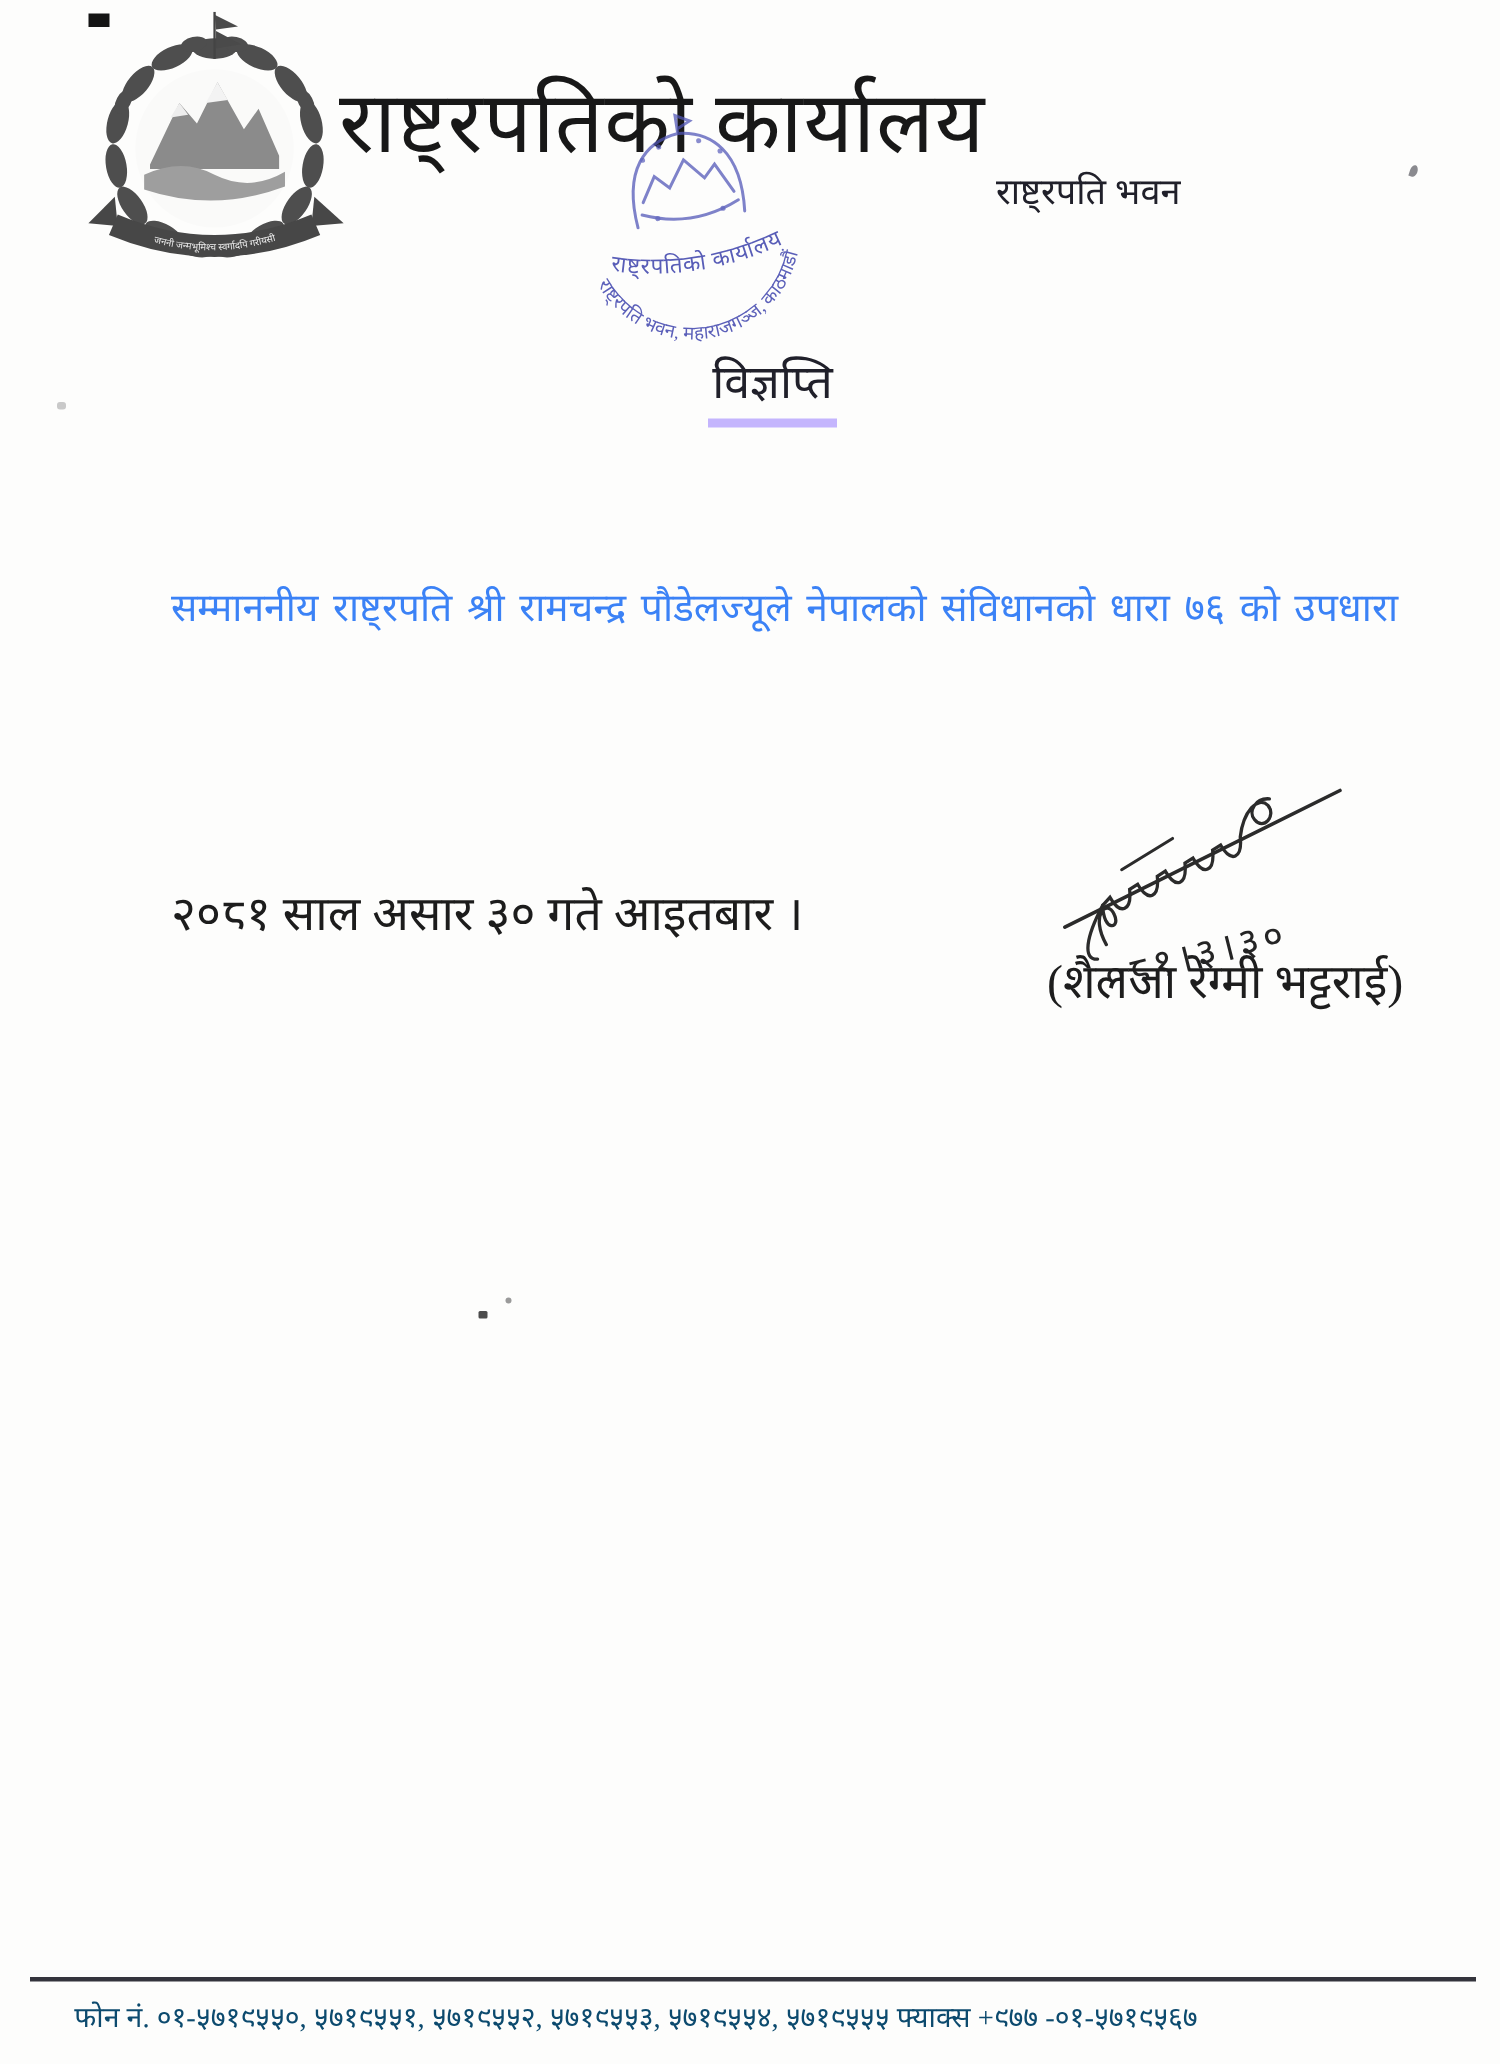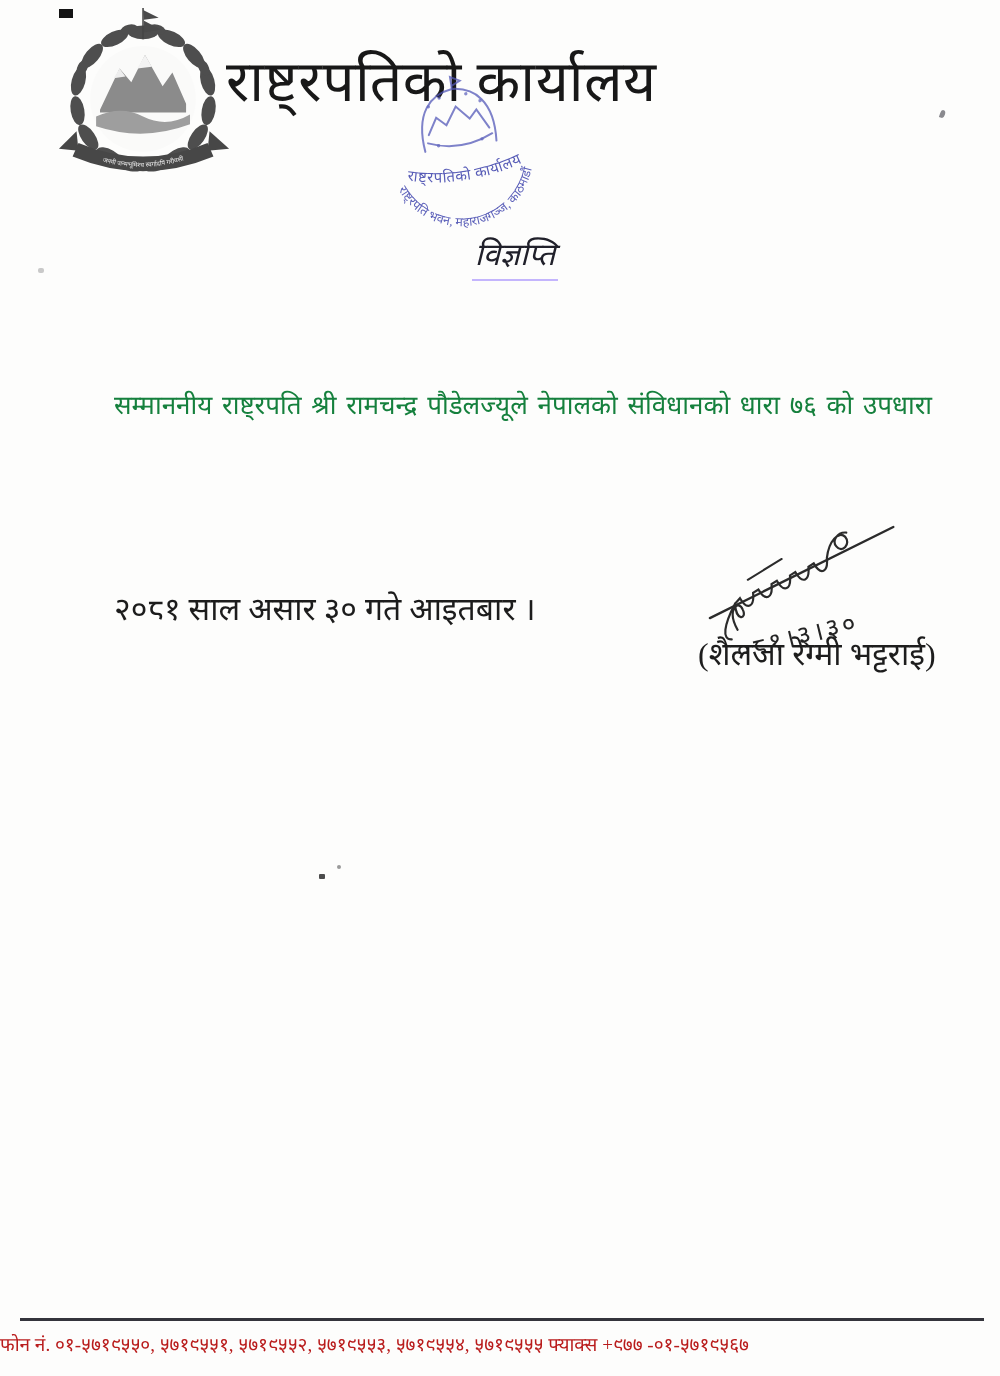--- a/index.html
+++ b/index.html
@@ -26,40 +26,40 @@
   .addr-block {
     position:absolute; left:664px; top:110px;
     font-size:24px; line-height:38px; color:#20202a; white-space:nowrap;
   }
   
   .pr-heading {
     position:absolute; left:15px; top:232px; width:1000px;
     text-align:center; font-size:31px; color:#20202a;
   }
   .pr-heading span {
-    display:inline-block; border-bottom:2px solid #c4b5fd; padding:0 3px 5px 3px;font-style:italic;
+    display:inline-block; border-bottom:6px solid #c4b5fd; padding:0 3px 5px 3px;
   }
   
-  .body-par { position:absolute; left:114px; top:382px; width:818px; font-size:26px; color:#15803d; }
+  .body-par { position:absolute; left:114px; top:382px; width:818px; font-size:26px; color:#3b82f6; }
   .body-line { height:48px; line-height:48px; overflow:visible; }
   .body-line.just { text-align:justify; text-align-last:justify; }
   .date-line { position:absolute; left:114px; top:586px; font-size:32px; color:#1c1c1c; white-space:nowrap; }
   
   .sig-svg { position:absolute; left:698px; top:520px; width:214px; height:134px; }
   .sig-block {
     position:absolute; left:698px; top:638px; width:218px;
     text-align:center; font-size:32px; line-height:33px; color:#1d1d1d;
   }
   .sig-name { white-space:nowrap; }
   .sig-designation { margin-top:6px; }
   
   .footer-divider { position:absolute; left:20px; top:1318px; width:964px; height:3px; background:#34343c; }
   .footer-contact {
     position:absolute; left:0; top:1331px; width:848px;
-    font-size:19px; color:#b91c1c; white-space:nowrap;
+    text-align:center; font-size:19px; color:#0c4a6e; white-space:nowrap;
   }
   
   .speck { position:absolute; }
   .speck.s1 { left:59px;  top:9px;   width:14px; height:9px; background:#141414; }
   .speck.s2 { left:319px; top:874px; width:6px;  height:5px; background:#4c4c4c; border-radius:1px; }
   .speck.s3 { left:337px; top:865px; width:4px;  height:4px; background:#9a9a9a; border-radius:2px; }
   .speck.s4 { left:940px; top:110px; width:5px;  height:8px; background:#8a8a8f; border-radius:60% 60% 60% 0; transform:rotate(18deg); }
   .speck.s5 { left:38px;  top:268px; width:6px;  height:5px; background:#c9c9c9; border-radius:2px; }
 </style>
 </head>
@@ -130,20 +130,21 @@
     </g>
     <text font-size="15" fill="#474cb0" letter-spacing="0.6" font-family="Liberation Serif, serif">
       <textPath href="#stampInnerArc" startOffset="50%" text-anchor="middle">राष्ट्रपतिको कार्यालय</textPath>
     </text>
     <text font-size="12.5" fill="#4a4fb2" font-family="Liberation Serif, serif">
       <textPath href="#stampOuterArc" startOffset="50%" text-anchor="middle">राष्ट्रपति भवन, महाराजगञ्ज, काठमाडौं</textPath>
     </text>
   </svg>
 
   <div class="addr-block">
+    <div>राष्ट्रपति भवन</div>
   </div>
 
   <div class="pr-heading">
     <span>विज्ञप्ति</span>
   </div>
 
   <div class="body-par">
     <div class="body-line just">सम्माननीय राष्ट्रपति श्री रामचन्द्र पौडेलज्यूले नेपालको संविधानको धारा ७६ को उपधारा</div>
   </div>
 

